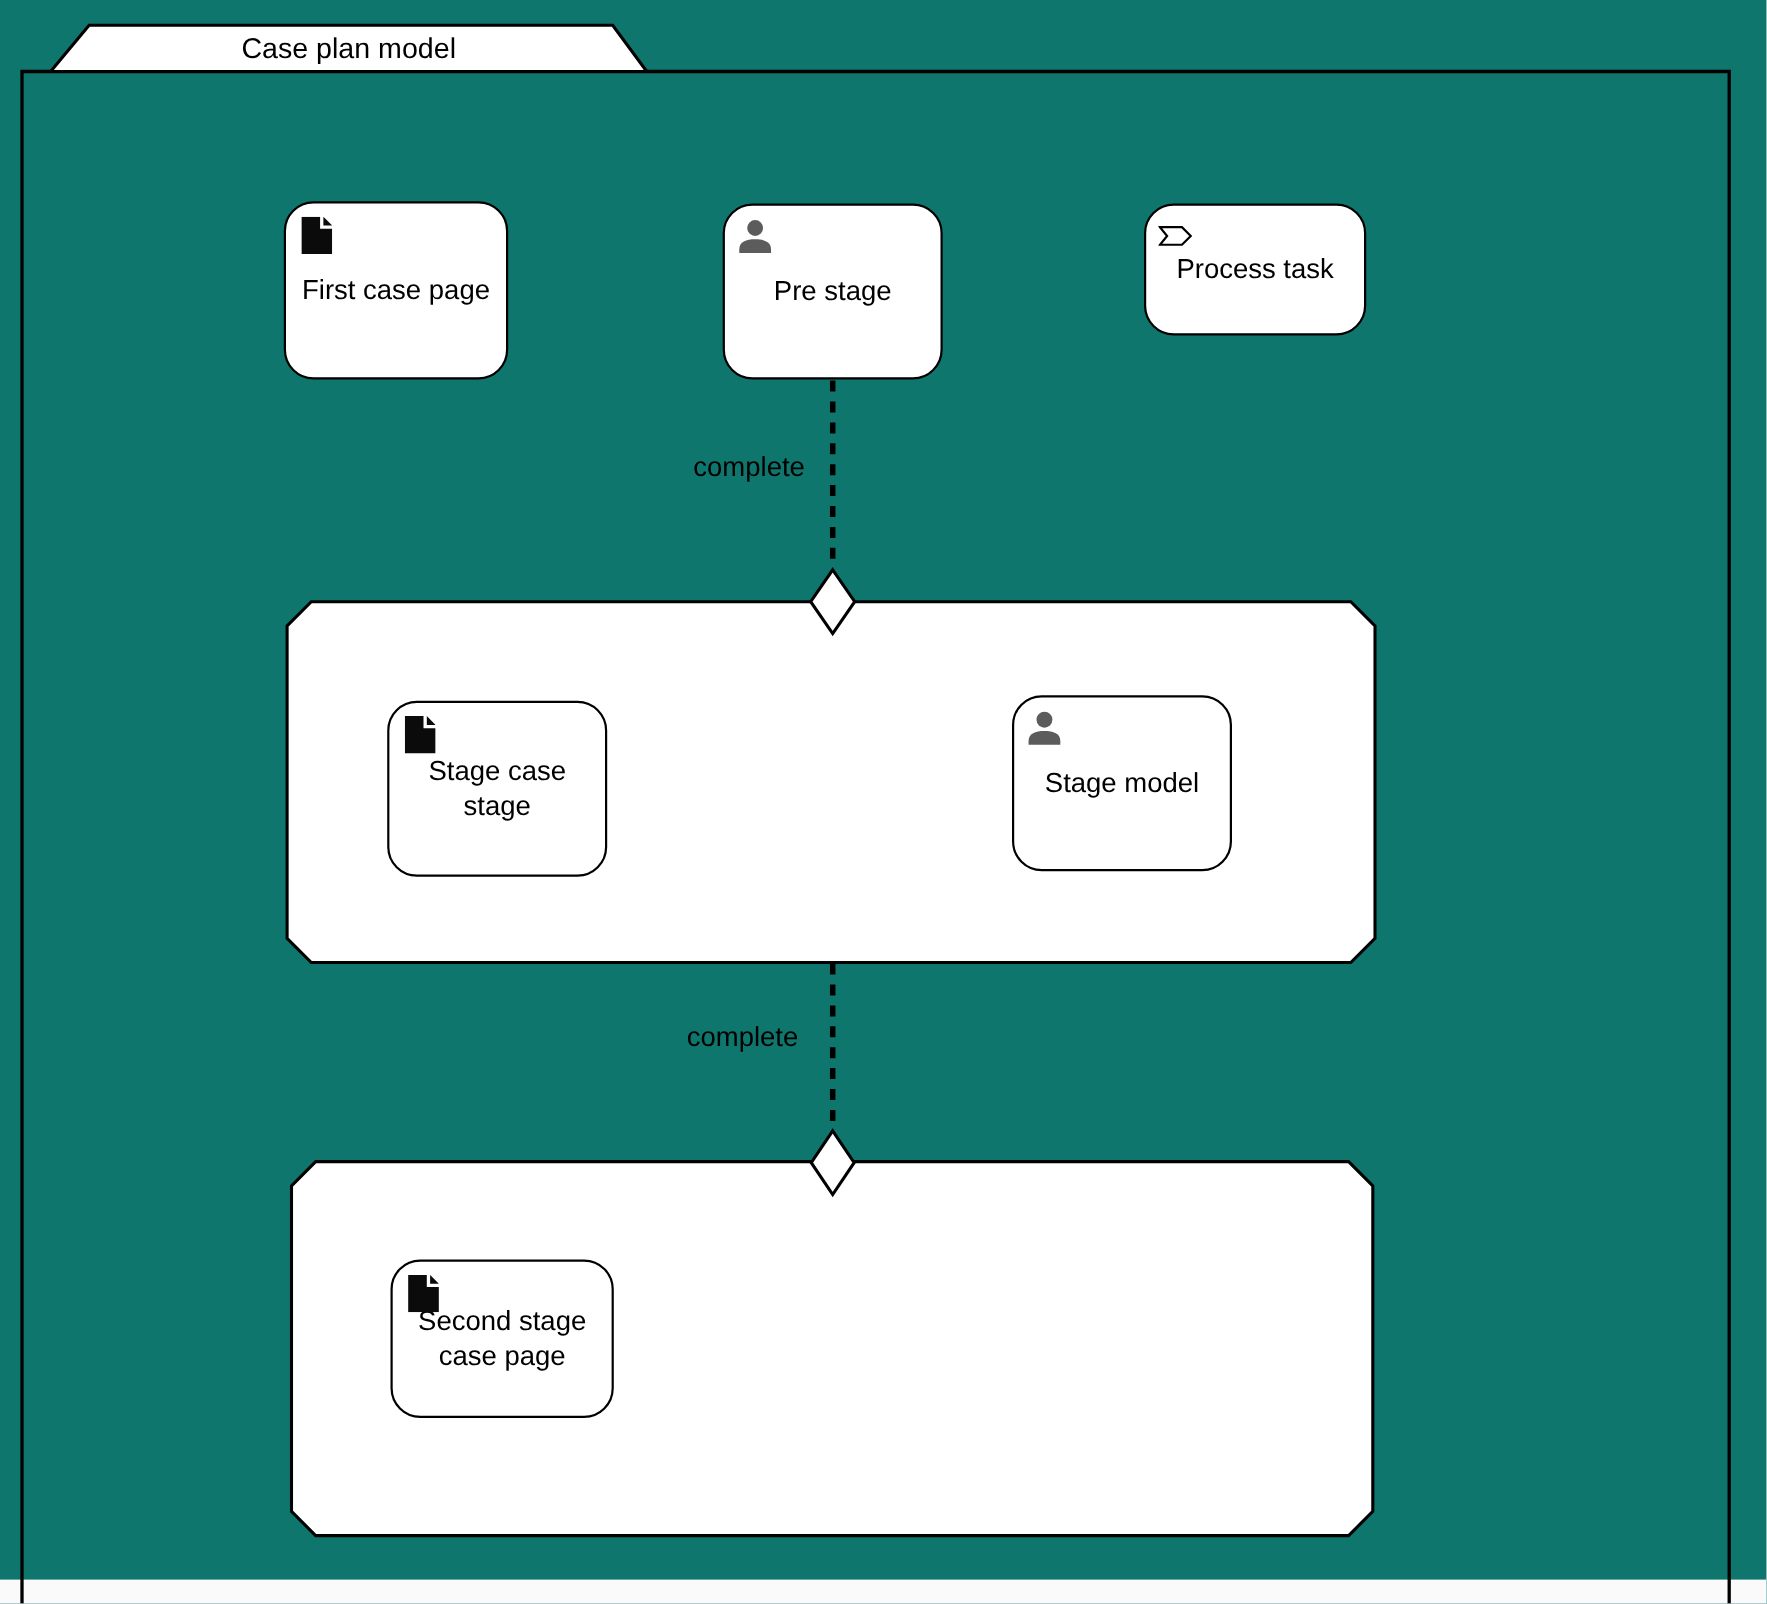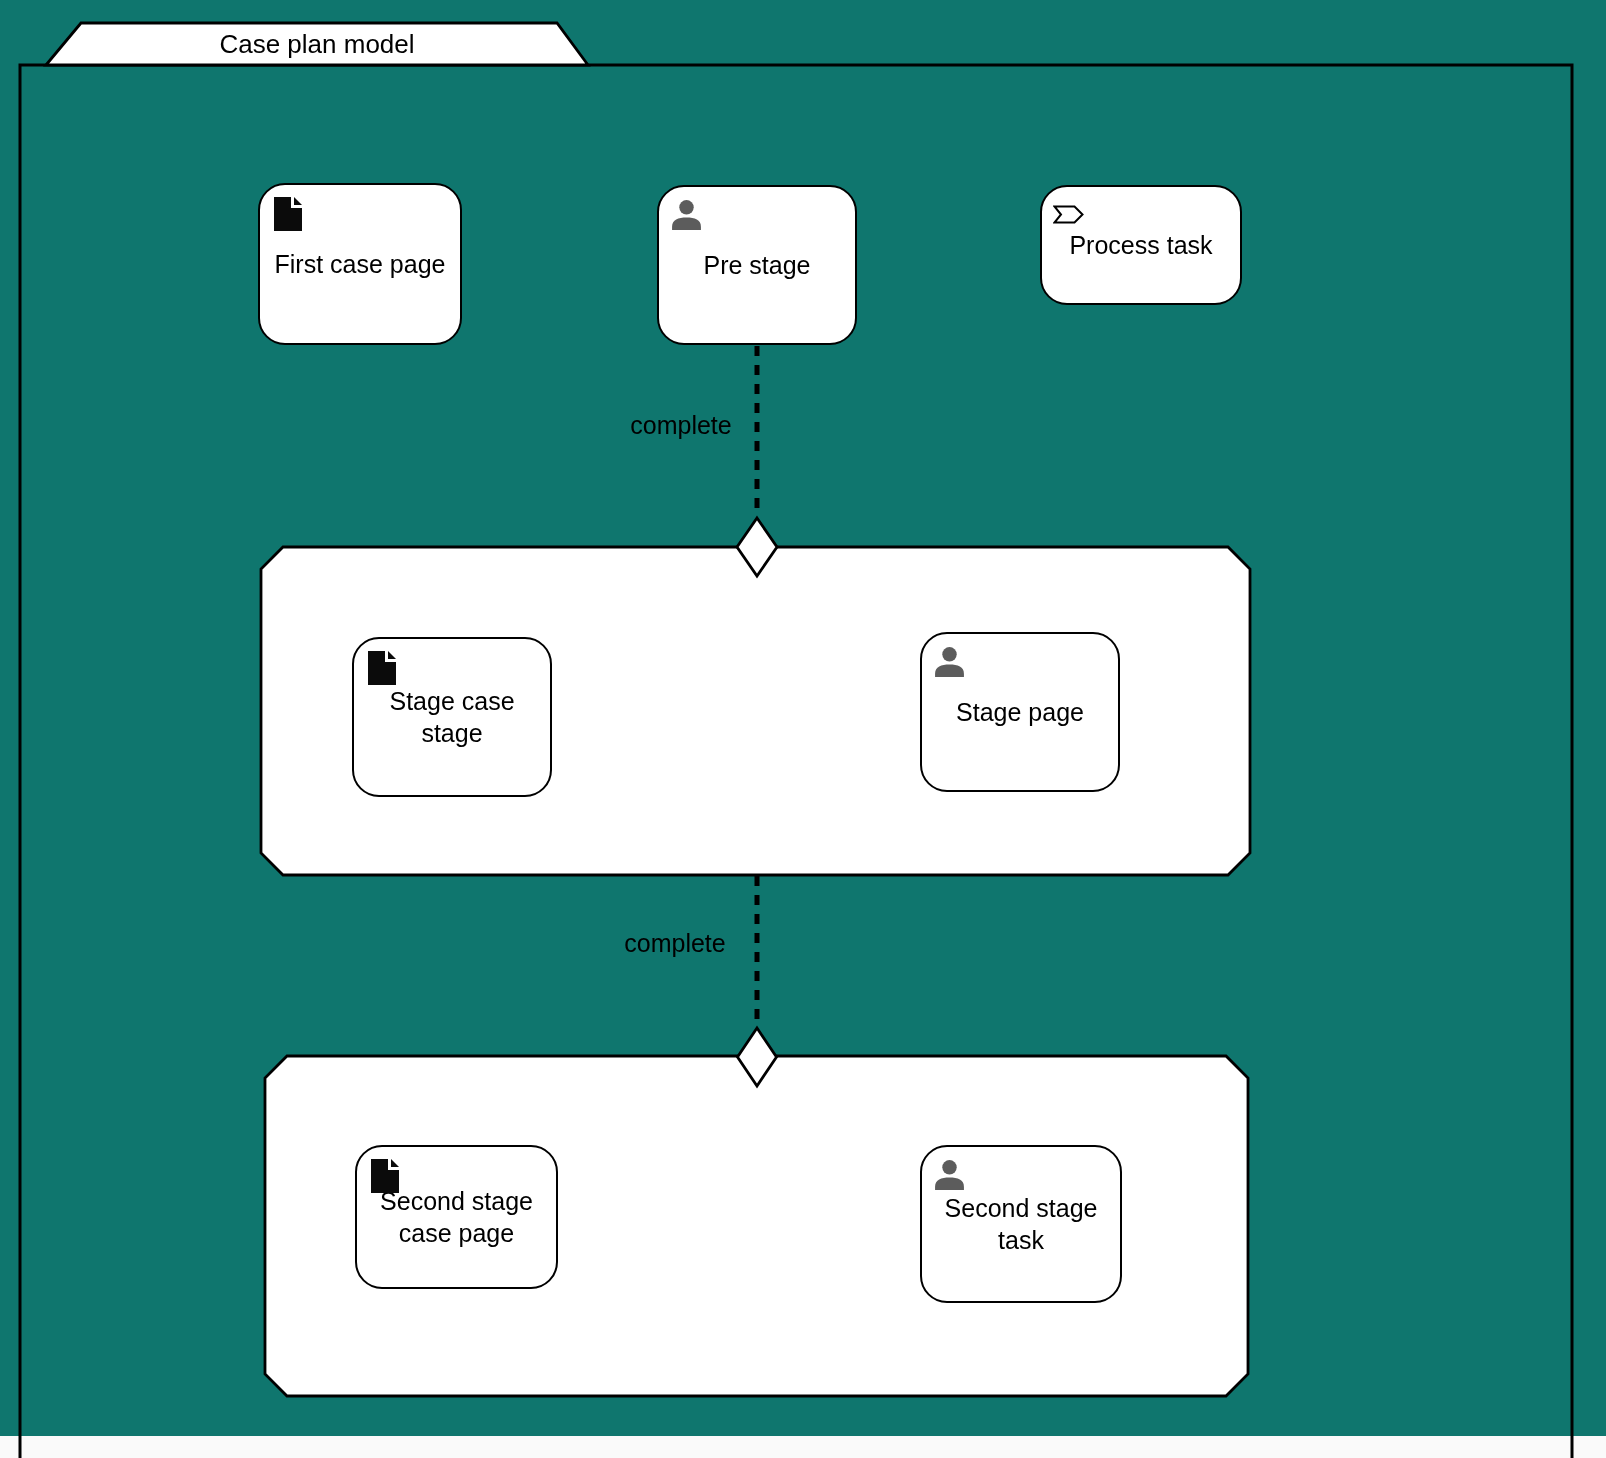--- a/index.html
+++ b/index.html
@@ -116,36 +116,27 @@
     <span class="node-label">Stage case stage</span>
   </div>
 
   <div class="node" style="left:920px;top:632px;width:200px;height:160px;">
     <span class="icon person">
       <svg width="33" height="33" viewBox="0 0 32 32">
         <circle cx="16" cy="9" r="7" fill="#5c5c5c"></circle>
         <path d="M2 31 V28 C2 21 8 19 16 19 C24 19 30 21 30 28 V31 Z" fill="#5c5c5c"></path>
       </svg>
     </span>
-    <span class="node-label">Stage page</span>
+    <span class="node-label">Stage model</span>
   </div>
 
   <div class="node" style="left:355px;top:1145px;width:203px;height:144px;">
     <span class="icon doc">
       <svg width="28" height="34" viewBox="0 0 28 34">
         <path d="M0 0 H17 V11 H28 V34 H0 Z" fill="#0b0b0b"></path>
         <path d="M20 0 L28 8 L20 8 Z" fill="#0b0b0b"></path>
       </svg>
     </span>
     <span class="node-label">Second stage case page</span>
   </div>
 
-  <div class="node" style="left:920px;top:1145px;width:202px;height:158px;">
-    <span class="icon person">
-      <svg width="33" height="33" viewBox="0 0 32 32">
-        <circle cx="16" cy="9" r="7" fill="#5c5c5c"></circle>
-        <path d="M2 31 V28 C2 21 8 19 16 19 C24 19 30 21 30 28 V31 Z" fill="#5c5c5c"></path>
-      </svg>
-    </span>
-    <span class="node-label">Second stage task</span>
-  </div>
 
 </div>
 
 </body></html>

